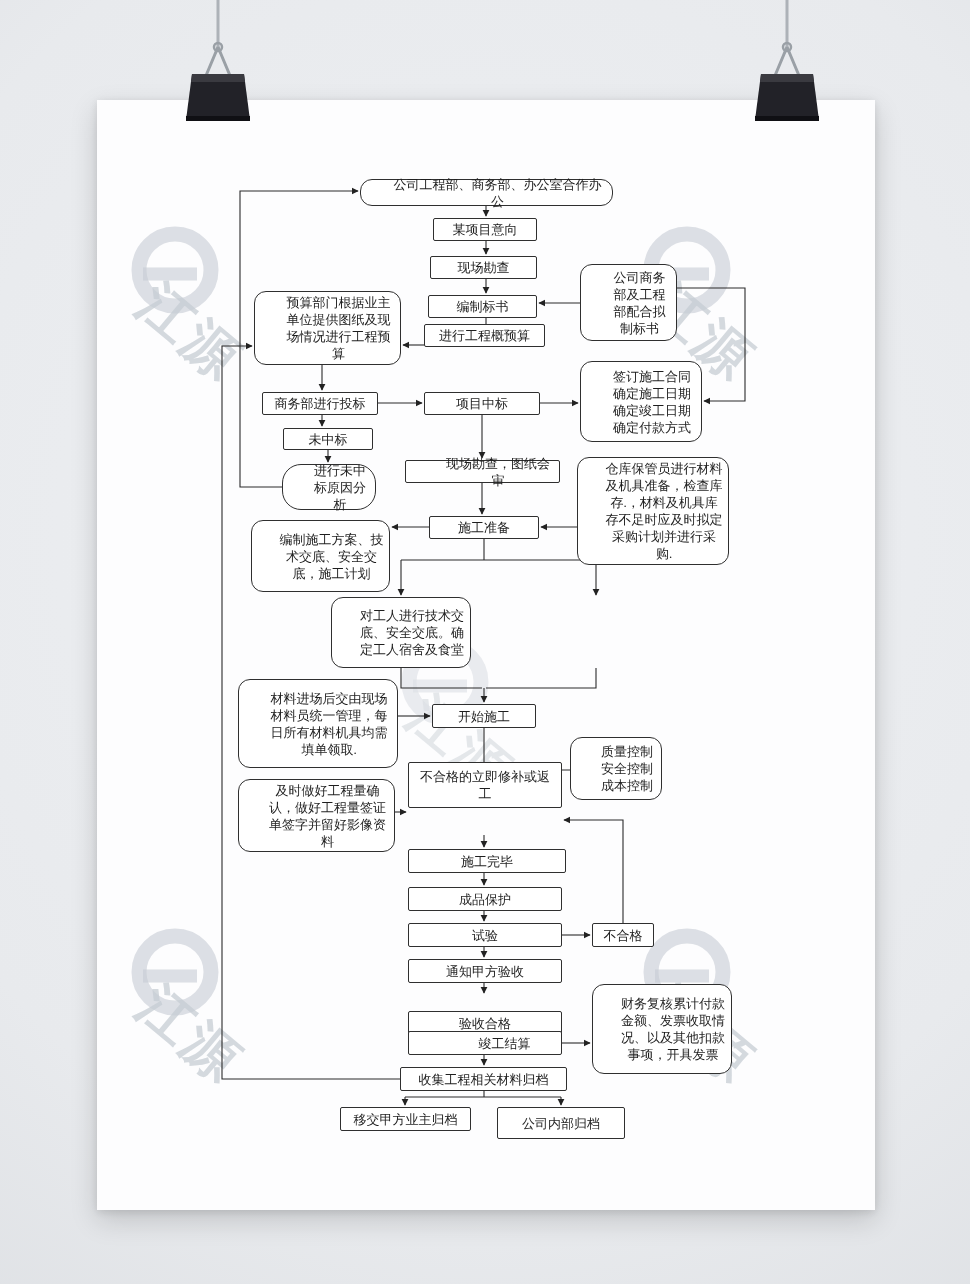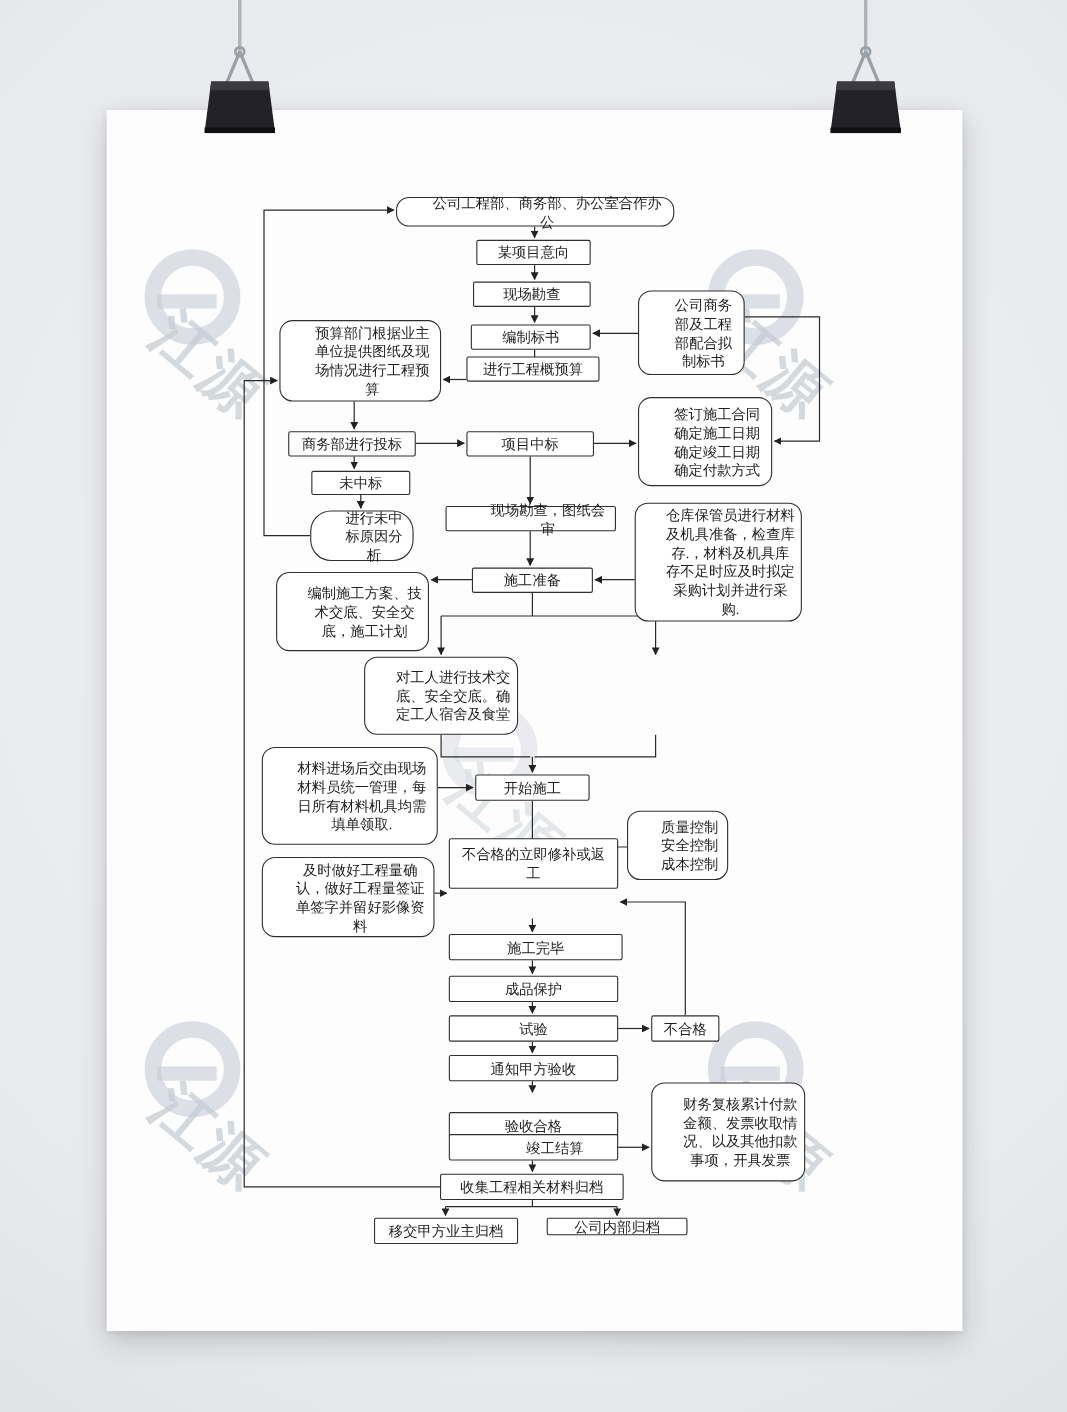--- a/index.html
+++ b/index.html
@@ -146,21 +146,21 @@
       <div class="node rect" style="left: 408px; top: 849px; width: 158px; height: 24px;">施工完毕</div>
       <div class="node rect" style="left: 408px; top: 887px; width: 154px; height: 24px;">成品保护</div>
       <div class="node rect" style="left: 408px; top: 923px; width: 154px; height: 24px;">试验</div>
       <div class="node rect" style="left: 592px; top: 923px; width: 62px; height: 24px;">不合格</div>
       <div class="node rect" style="left: 408px; top: 959px; width: 154px; height: 24px;">通知甲方验收</div>
       <div class="node rect" style="left: 408px; top: 995px; width: 154px; height: 24px; margin-top: 16px;">验收合格</div>
       <div class="node rect" style="left: 408px; top: 1031px; width: 154px; height: 24px; padding-left: 44px;">竣工结算</div>
       <div class="node round" style="left: 592px; top: 984px; width: 140px; height: 90px;">财务复核累计付款金额、发票收取情况、以及其他扣款事项，开具发票</div>
       <div class="node rect" style="left: 400px; top: 1067px; width: 167px; height: 24px;">收集工程相关材料归档</div>
       <div class="node rect" style="left: 340px; top: 1107px; width: 131px; height: 24px;">移交甲方业主归档</div>
-      <div class="node rect" style="left: 497px; top: 1107px; width: 128px; height: 16px;">公司内部归档</div>
+      <div class="node rect" style="left: 497px; top: 1107px; width: 128px; height: 32px;">公司内部归档</div>
     </div>
 
   <svg class="clips-svg" width="970" height="1284">
     <g>
       <rect x="216.5" y="0" width="3" height="52" fill="#adb2b8"></rect>
       <circle cx="218" cy="47" r="4" fill="none" stroke="#9aa0a6" stroke-width="2.5"></circle>
       <path d="M218 47 L205 78 M218 47 L231 78" stroke="#9aa0a6" stroke-width="3" fill="none"></path>
       <path d="M192 74 L244 74 L250 120 L186 120 Z" fill="#222228"></path>
       <path d="M192 74 L244 74 L245 82 L191 82 Z" fill="#3a3a40"></path>
       <rect x="186" y="116" width="64" height="5" fill="#101014"></rect>

